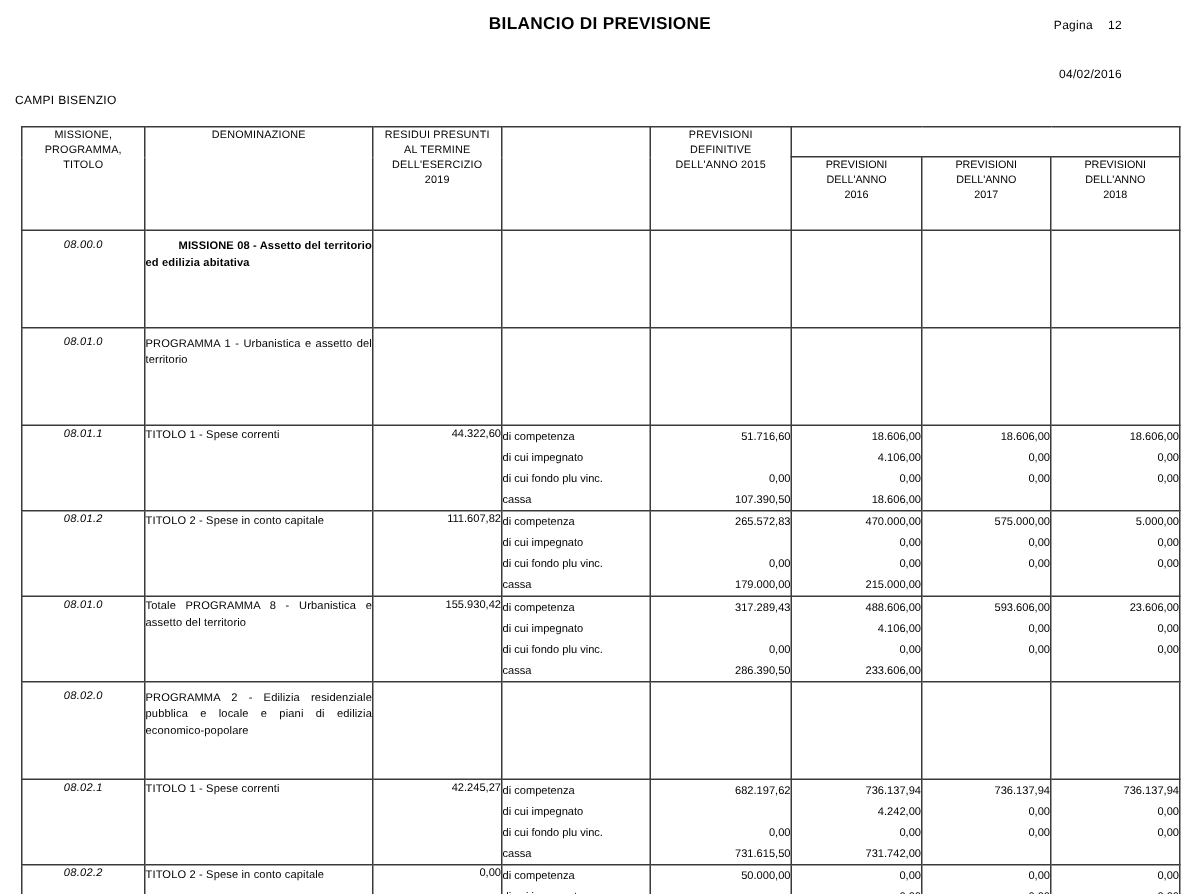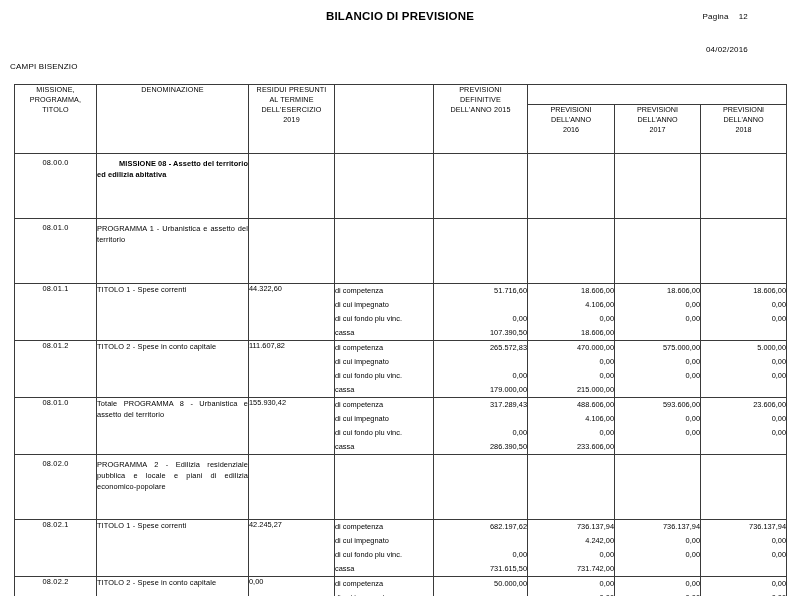--- a/index.html
+++ b/index.html
@@ -108,40 +108,42 @@
     padding: 2px 3px;
   }
 
   
   td.code {
     text-align: center;
     font-weight: bold;
     font-size: 7.4px;
     padding: 5px 2px 5px 2px;
     letter-spacing: 0.2px;
+    font-style: italic;
   }
   td.denom {
     font-weight: bold;
     font-size: 7.4px;
     line-height: 11px;
     padding: 5px 6px 5px 8px;
     text-align: justify;
     letter-spacing: 0.1px;
   }
   td.denom.justify {
     text-align: justify;
     text-align-last: left;
   }
   td.denom.justify-ind {
     text-align: justify;
     text-align-last: left;
     text-indent: 22px;
     font-weight: bold;
   }
   td.residui {
+    text-align: right;
     font-size: 7.4px;
     padding: 5px 5px 5px 2px;
     white-space: nowrap;
   }
   td.labels {
     font-size: 7.4px;
     line-height: 14px;
     padding: 5px 2px 4px 3px;
     white-space: nowrap;
   }

